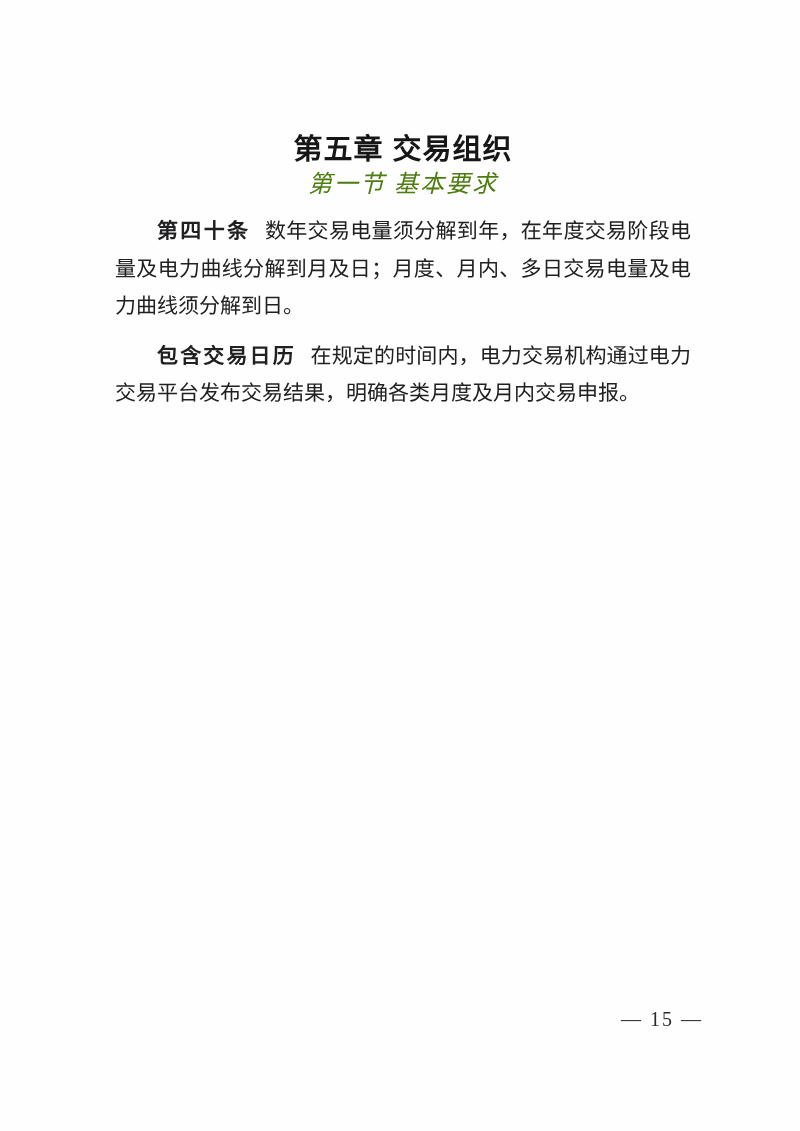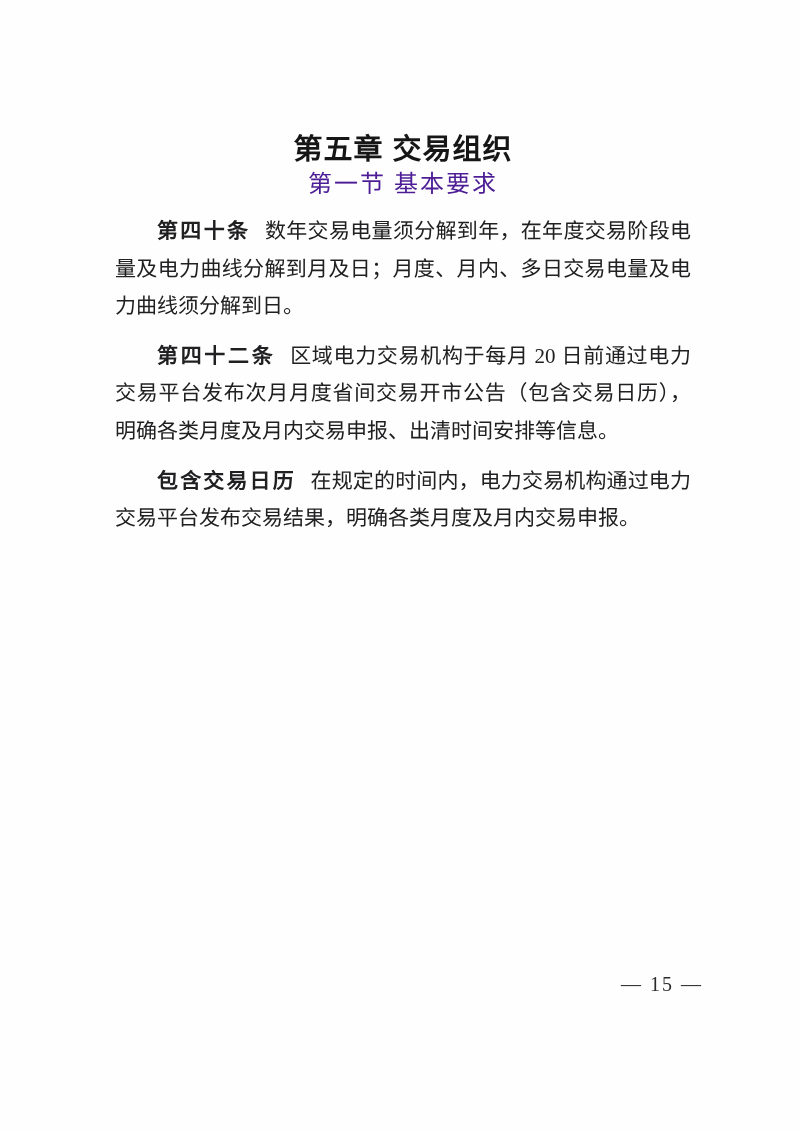--- a/index.html
+++ b/index.html
@@ -27,26 +27,27 @@
     font-weight: 700;
     font-size: 29px;
     line-height: 36px;
     text-align: center;
     letter-spacing: 1px;
     color: #161616;
   }
   .section-title {
     margin: 0 0 0 0;
     font-family: "Liberation Serif", "DejaVu Serif", serif;
+    font-style: italic;
     font-weight: 500;
     font-size: 24px;
     line-height: 34px;
     text-align: center;
     letter-spacing: 2px;
-    color: #4c1d95;
+    color: #4d7c0f;
   }
   .body-text {
     margin-top: 0;
     font-family: "Liberation Serif", "DejaVu Serif", serif;
     font-size: 21px;
     line-height: 37.6px;
     text-align: justify;
     text-justify: inter-character;
     color: #202022;
   }
@@ -59,21 +60,21 @@
     margin-right: 0.7em;
     letter-spacing: 2px;
   }
   .article-label:empty {
     display: none;
     margin: 0;
   }
   .page-number {
     position: absolute;
     right: 97px;
-    top: 970px;
+    top: 1005px;
     font-family: "Liberation Serif", "DejaVu Serif", serif;
     font-size: 20px;
     line-height: 28px;
     color: #2a2a2c;
     letter-spacing: 2px;
   }
 </style>
 </head>
 <body>
 
@@ -82,21 +83,20 @@
 
     <h1 class="chapter-title">第五章 交易组织</h1>
 
     <h2 class="section-title">第一节 基本要求</h2>
 
     <div class="body-text">
 
       <p class="para"><span class="article-label">第四十条</span><span>数年交易电量须分解到年，在年度交易阶段电量及电力曲线分解到月及日；月度、月内、多日交易电量及电力曲线须分解到日。</span></p>
 
 
-      <p class="para"><span class="article-label">第四十二条</span><span>区域电力交易机构于每月 20 日前通过电力交易平台发布次月月度省间交易开市公告（包含交易日历），明确各类月度及月内交易申报、出清时间安排等信息。</span></p>
 
 
 
       <p class="para"><span class="article-label">包含交易日历</span><span>在规定的时间内，电力交易机构通过电力交易平台发布交易结果，明确各类月度及月内交易申报。</span></p>
 
     </div>
   </div>
 
   <div class="page-number">— 15 —</div>
 </div>

